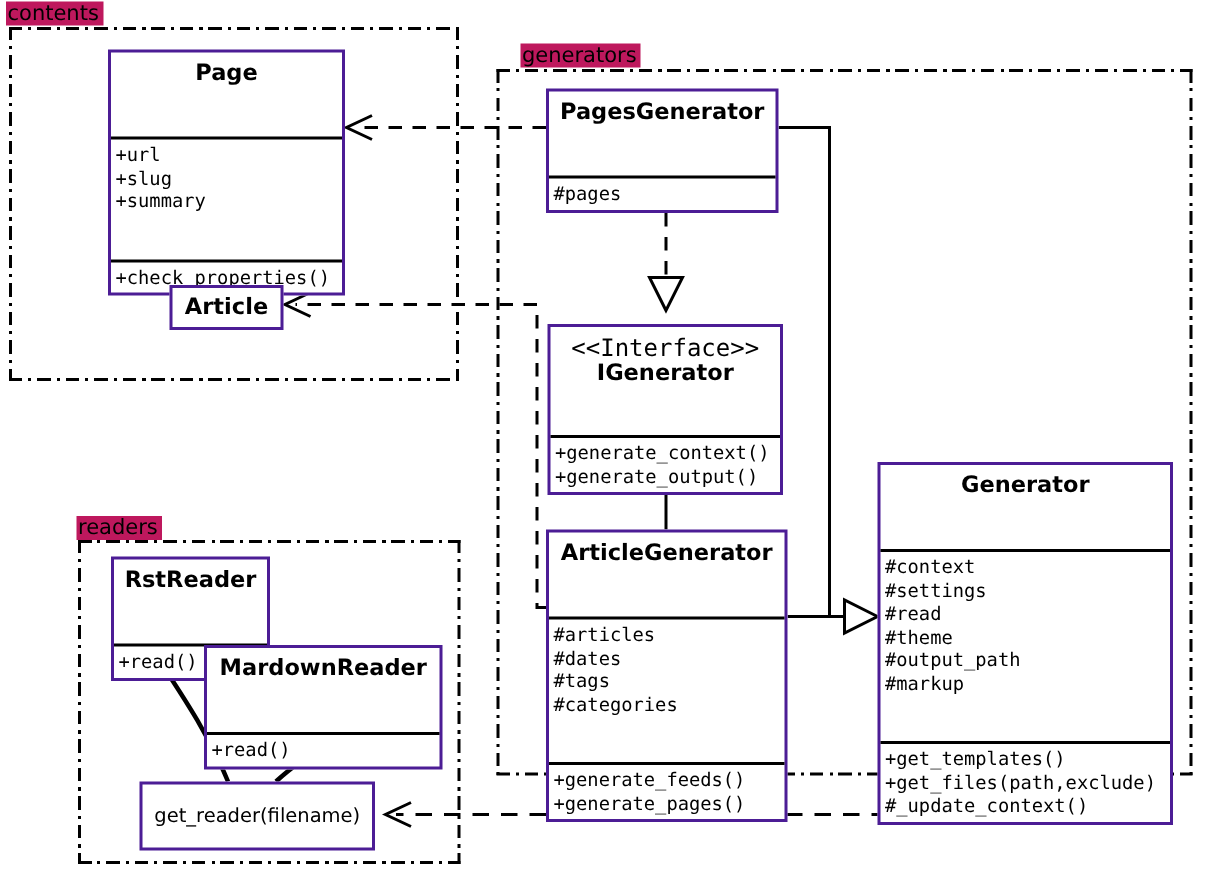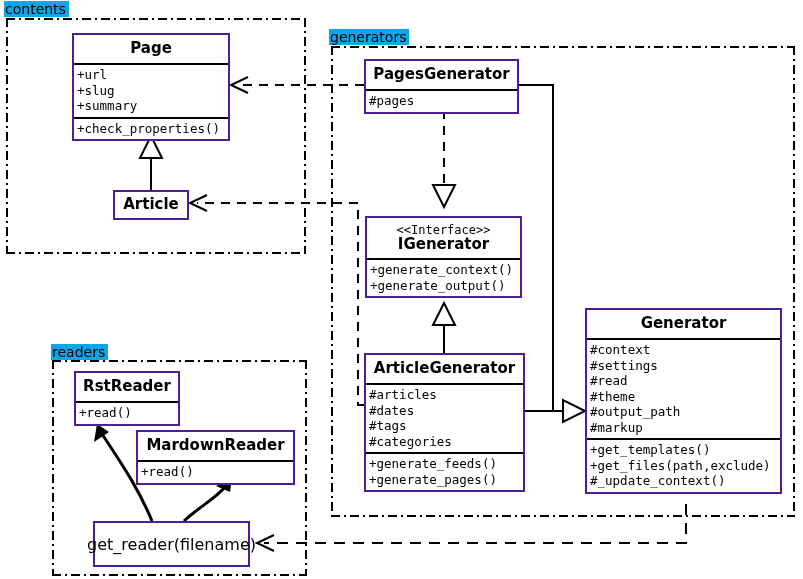--- a/index.html
+++ b/index.html
@@ -37,62 +37,63 @@
     font-size: 15px;
     line-height: 1.0;
     padding: 6px 6px 7px 6px;
     color: #000000;
     white-space: nowrap;
   }
   .uml-stereo {
     text-align: center;
     font-weight: normal;
     font-family: "DejaVu Sans Mono", monospace;
-    font-size: 12px;
+    font-size: 16px;
     line-height: 1.0;
     padding: 6px 6px 1px 6px;
     color: #000000;
     white-space: nowrap;
   }
   .uml-name.with-stereo {
     padding-top: 0px;
     padding-bottom: 6px;
   }
   .uml-compartment {
     border-top: 2px solid #000000;
     padding: 2px 2px 3px 3px;
+    margin-top: 28px;
   }
   .uml-member {
     font-family: "DejaVu Sans Mono", monospace;
     font-size: 12.5px;
     line-height: 15.5px;
     color: #000000;
     white-space: nowrap;
   }
   .plain-label {
     font-family: "DejaVu Sans", sans-serif;
-    font-size: 16px;
+    font-size: 13px;
     text-align: center;
     color: #000000;
     white-space: nowrap;
   }
   
   .package {
     position: absolute;
     box-sizing: border-box;
     border: 2px dashed #000000;
     background: transparent;
     z-index: 1;
   }
   .package-label {
     position: absolute;
     font-family: "DejaVu Sans", sans-serif;
     font-size: 14px;
     color: #000000;
-    background: #0ea5e9;
+    background: #be185d;
     padding: 0 3px 0 1px;
     white-space: nowrap;
     z-index: 2;
   }
 </style>
 </head>
 <body>
 
 <div id="canvas">
 
@@ -112,21 +113,21 @@
   <div class="package" style="left:331px; top:46px; width:464px; height:471px;
               background-image:
                 repeating-linear-gradient(to right, #000 0 9px, transparent 9px 13px, #000 13px 15px, transparent 15px 19px),
                 repeating-linear-gradient(to right, #000 0 9px, transparent 9px 13px, #000 13px 15px, transparent 15px 19px),
                 repeating-linear-gradient(to bottom, #000 0 9px, transparent 9px 13px, #000 13px 15px, transparent 15px 19px),
                 repeating-linear-gradient(to bottom, #000 0 9px, transparent 9px 13px, #000 13px 15px, transparent 15px 19px);
               background-size: 100% 2px, 100% 2px, 2px 100%, 2px 100%;
               background-position: 0 0, 0 100%, 0 0, 100% 0;
               background-repeat: no-repeat;
               border: none;"></div>
-  <div class="package-label" style="left:329px; top:29px;">generators</div>
+  <div class="package-label" style="left:347px; top:29px;">generators</div>
 
   <div class="package" style="left:52px; top:360px; width:255px; height:216px;
               background-image:
                 repeating-linear-gradient(to right, #000 0 9px, transparent 9px 13px, #000 13px 15px, transparent 15px 19px),
                 repeating-linear-gradient(to right, #000 0 9px, transparent 9px 13px, #000 13px 15px, transparent 15px 19px),
                 repeating-linear-gradient(to bottom, #000 0 9px, transparent 9px 13px, #000 13px 15px, transparent 15px 19px),
                 repeating-linear-gradient(to bottom, #000 0 9px, transparent 9px 13px, #000 13px 15px, transparent 15px 19px);
               background-size: 100% 2px, 100% 2px, 2px 100%, 2px 100%;
               background-position: 0 0, 0 100%, 0 0, 100% 0;
               background-repeat: no-repeat;

